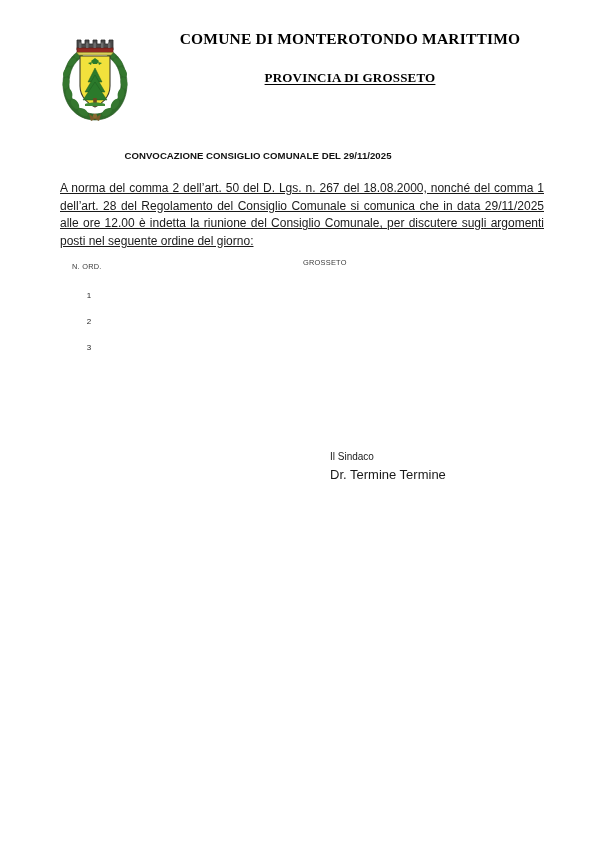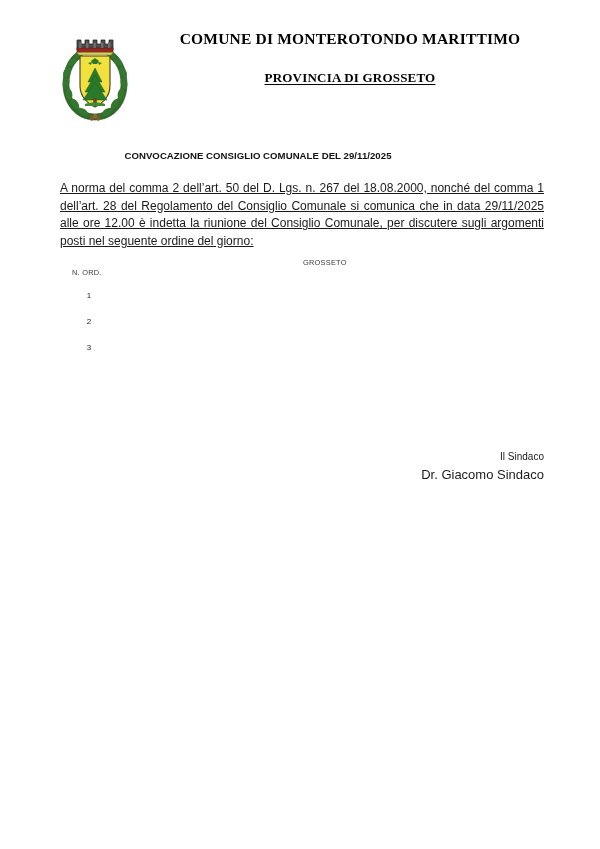--- a/index.html
+++ b/index.html
@@ -101,21 +101,21 @@
   .agenda-head {
     position: relative;
     height: 18px;
     font-size: 7.4px;
     letter-spacing: 0.25px;
     color: #3a3a3a;
   }
   .agenda-head .col-num {
     position: absolute;
     left: 12px;
-    top: 10px;
+    top: 4px;
   }
   .agenda-head .col-obj {
     position: absolute;
     left: 243px;
     top: 0;
   }
   .agenda-row {
     display: flex;
     margin-top: 13px;
   }
@@ -143,21 +143,21 @@
     top: 418px;
     left: 60px;
     font-size: 11.1px;
     color: #1a1a1a;
   }
   .signature {
     position: absolute;
     top: 449px;
     left: 330px;
     width: 214px;
-    text-align: right;
+    text-align: left;
   }
   .signature .role {
     font-size: 10px;
     color: #1a1a1a;
     line-height: 15px;
   }
   .signature .name {
     font-size: 13px;
     color: #1a1a1a;
     line-height: 19px;
@@ -262,16 +262,16 @@
     </div>
 
     <div class="agenda-row">
       <div class="num">3</div>
     </div>
   </div>
 
 
   <div class="signature">
     <div class="role">Il Sindaco</div>
-    <div class="name">Dr. Giacomo Sindaco</div>
+    <div class="name">Dr. Termine Termine</div>
   </div>
 
 </div>
 
 </body></html>

